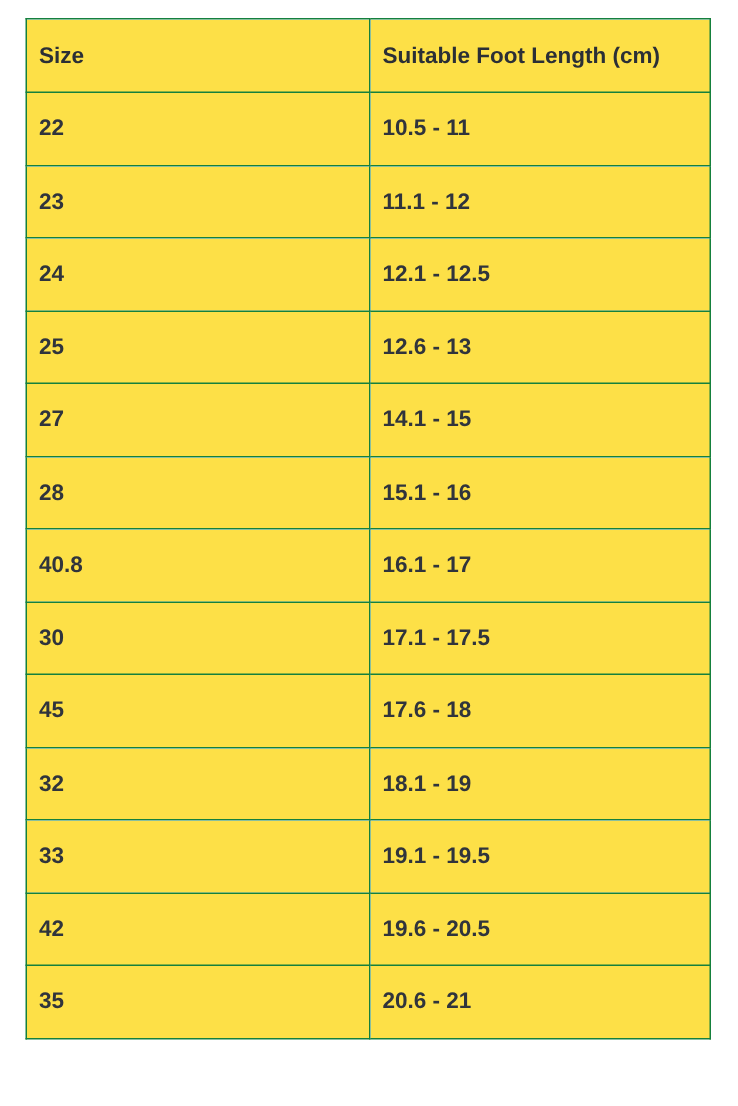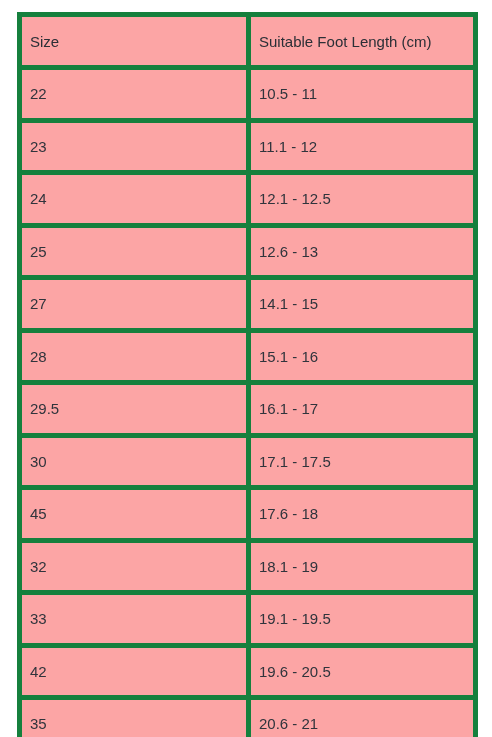--- a/index.html
+++ b/index.html
@@ -28,30 +28,30 @@
     table-layout: fixed;
     width: 456px;
     border: 1px solid #e2e2e2;
   }
 
   table.size-chart col.col-size { width: 229px; }
   table.size-chart col.col-length { width: 227px; }
 
   table.size-chart th,
   table.size-chart td {
-    border: 5px solid #15803d;
+    border: 1px solid #15803d;
     height: 47.5px;
     padding: 0 8px;
     text-align: left;
     vertical-align: middle;
-    font-weight: normal;
+    font-weight: bold;
     font-size: 15px;
     line-height: 19px;
     color: #30343c;
-    background: #fca5a5;
+    background: #fde047;
     white-space: nowrap;
     overflow: hidden;
   }
 
   table.size-chart thead th {
     height: 48px;
     color: #2b2f36;
   }
 </style>
 </head>
@@ -88,21 +88,21 @@
         </tr>
         <tr>
           <td>27</td>
           <td>14.1 - 15</td>
         </tr>
         <tr>
           <td>28</td>
           <td>15.1 - 16</td>
         </tr>
         <tr>
-          <td>29.5</td>
+          <td>40.8</td>
           <td>16.1 - 17</td>
         </tr>
         <tr>
           <td>30</td>
           <td>17.1 - 17.5</td>
         </tr>
         <tr>
           <td>45</td>
           <td>17.6 - 18</td>
         </tr>

